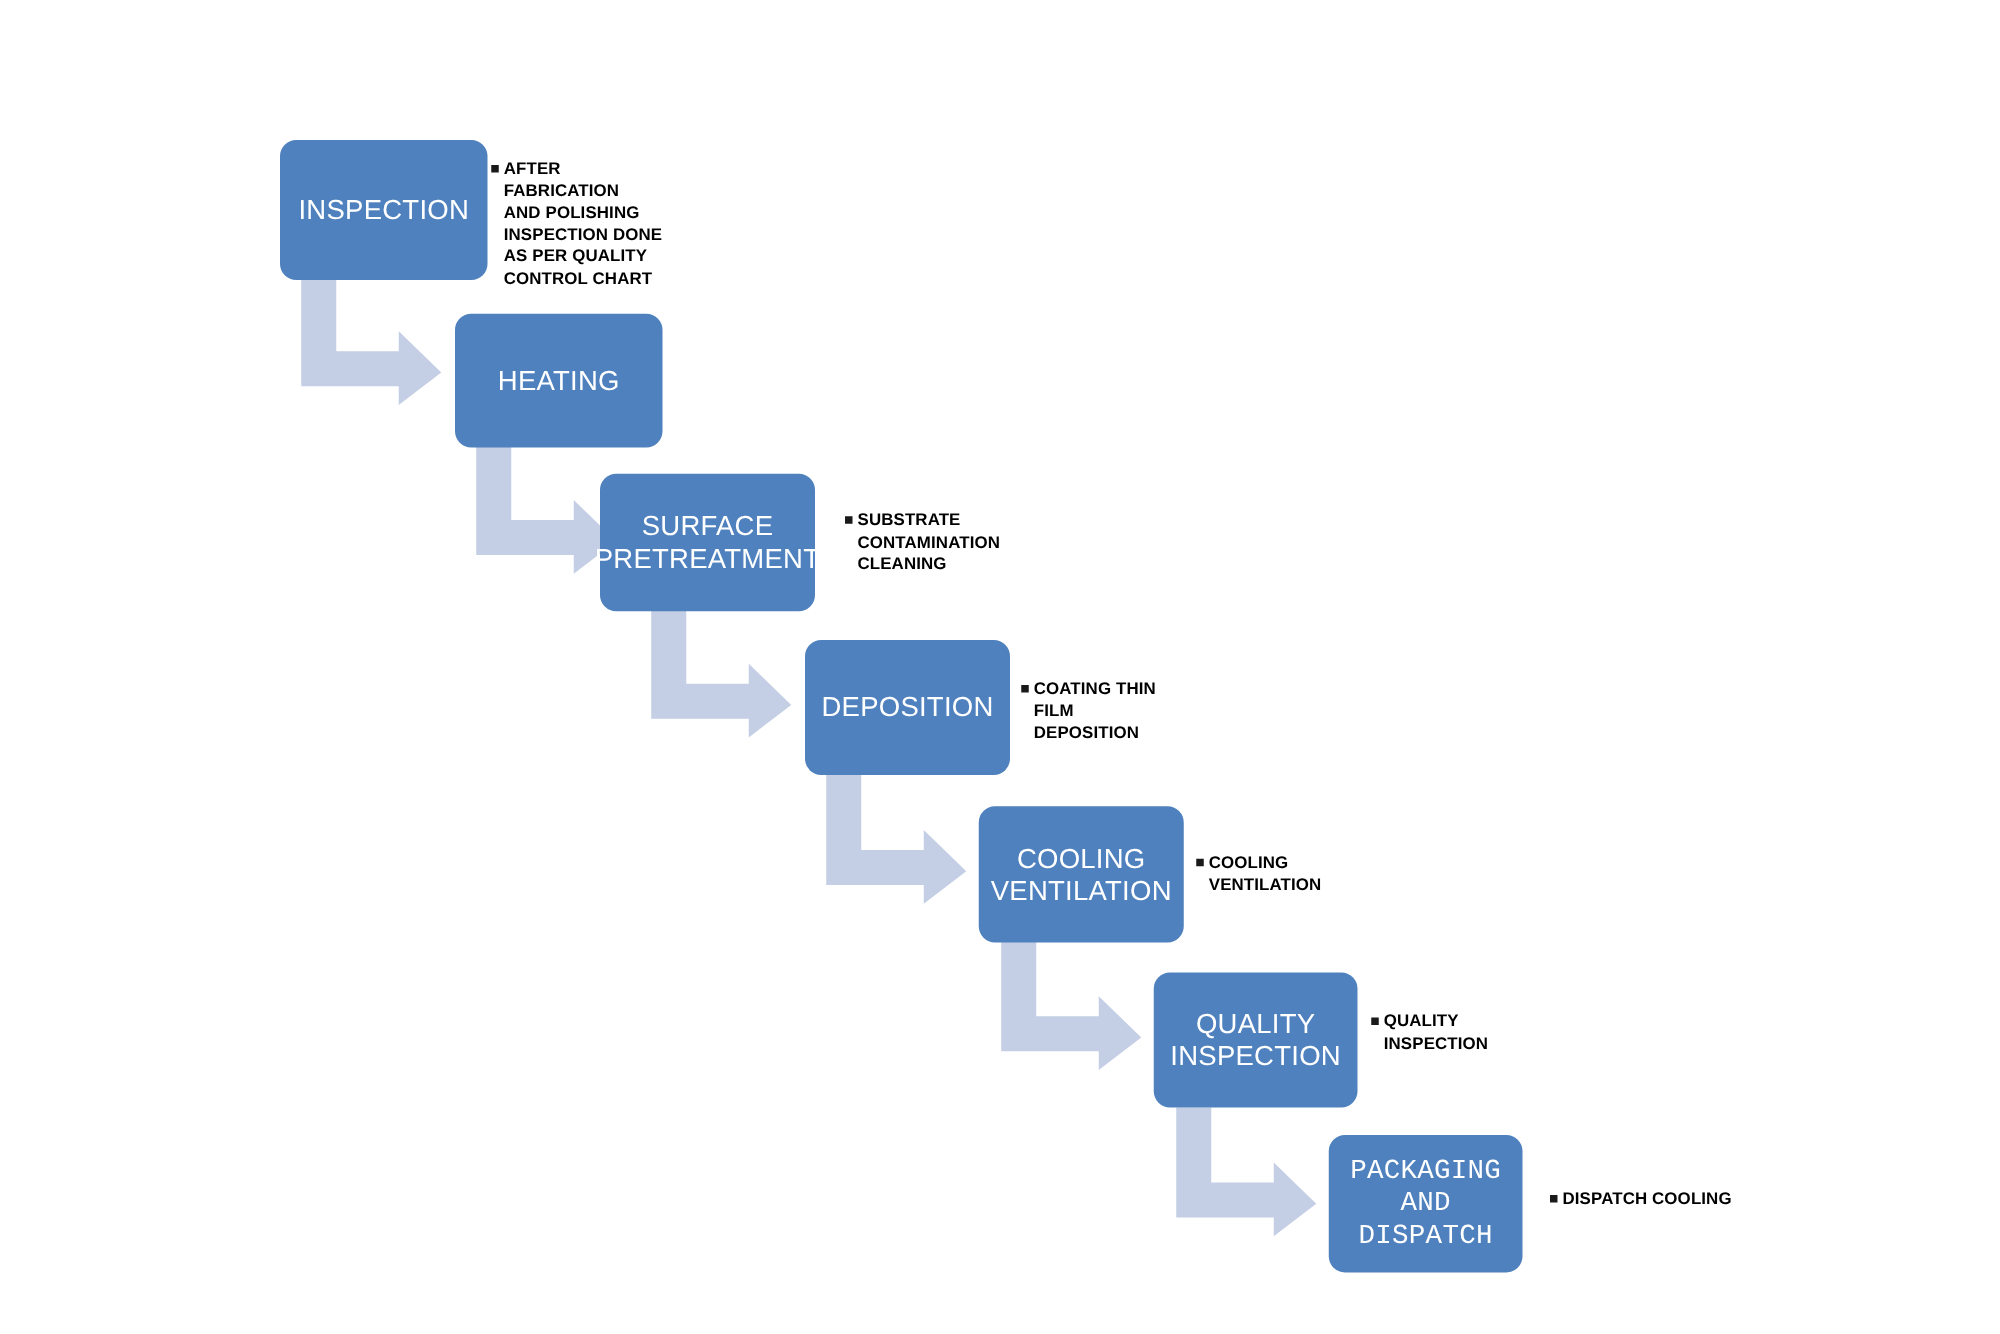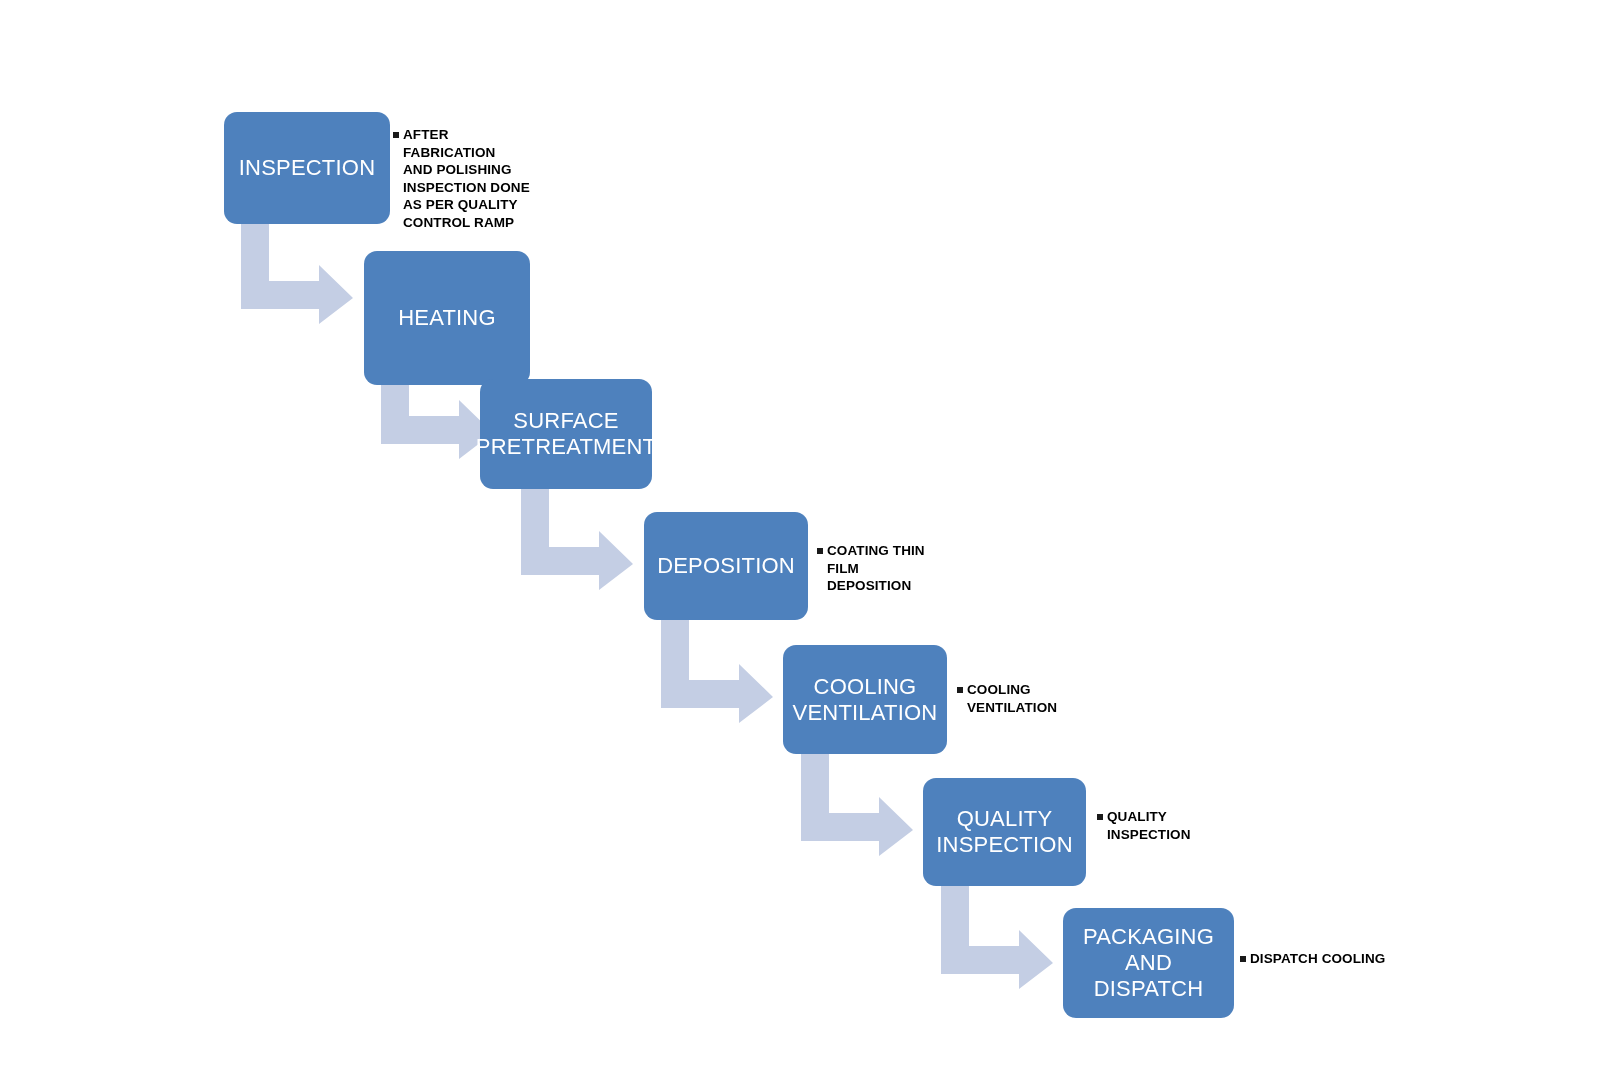--- a/index.html
+++ b/index.html
@@ -117,21 +117,21 @@
   <div class="connector" style="left:941px; top:886px; width:112px; height:103px;">
     <svg width="112" height="103" viewBox="0 0 112 103">
       <path d="M0,0 L28,0 L28,60 L78,60 L78,44 L112,77 L78,103 L78,88 L0,88 Z" fill="#c4cee4"></path>
     </svg>
   </div>
 
   <div class="step-box" style="left:224px; top:112px; width:166px; height:112px;">
     <span class="step-label">INSPECTION</span>
   </div>
 
-  <div class="step-box" style="left:364px; top:251px; width:166px; height:134px;">
+  <div class="step-box" style="left:364px; top:251px; width:166px; height:107px;">
     <span class="step-label">HEATING</span>
   </div>
 
   <div class="step-box" style="left:480px; top:379px; width:172px; height:110px;">
     <span class="step-label">SURFACE
 PRETREATMENT</span>
   </div>
 
   <div class="step-box" style="left:644px; top:512px; width:164px; height:108px;">
     <span class="step-label">DEPOSITION</span>
@@ -140,36 +140,42 @@
   <div class="step-box" style="left:783px; top:645px; width:164px; height:109px;">
     <span class="step-label">COOLING
 VENTILATION</span>
   </div>
 
   <div class="step-box" style="left:923px; top:778px; width:163px; height:108px;">
     <span class="step-label">QUALITY
 INSPECTION</span>
   </div>
 
-  <div class="step-box" style="left:1063px; top:908px; width:171px; height:110px;">
+  <div class="step-box" style="left:1063px; top:908px; width:155px; height:110px;font-family:Liberation Mono, monospace;">
     <span class="step-label">PACKAGING
 AND DISPATCH</span>
   </div>
 
   <div class="note" style="left:393px; top:126px; width:210px;">
     <span class="bullet"></span>
     <span class="note-text">AFTER
 FABRICATION
  AND POLISHING
 INSPECTION DONE
  AS PER QUALITY
-CONTROL RAMP</span>
+CONTROL CHART</span>
   </div>
 
 
+  <div class="note" style="left:676px; top:407px; width:210px;">
+    <span class="bullet"></span>
+    <span class="note-text">SUBSTRATE
+CONTAMINATION
+CLEANING</span>
+  </div>
 
   <div class="note" style="left:817px; top:542px; width:210px;">
     <span class="bullet"></span>
     <span class="note-text">COATING THIN
 FILM
 DEPOSITION</span>
   </div>
 
   <div class="note" style="left:957px; top:681px; width:210px;">
     <span class="bullet"></span>

